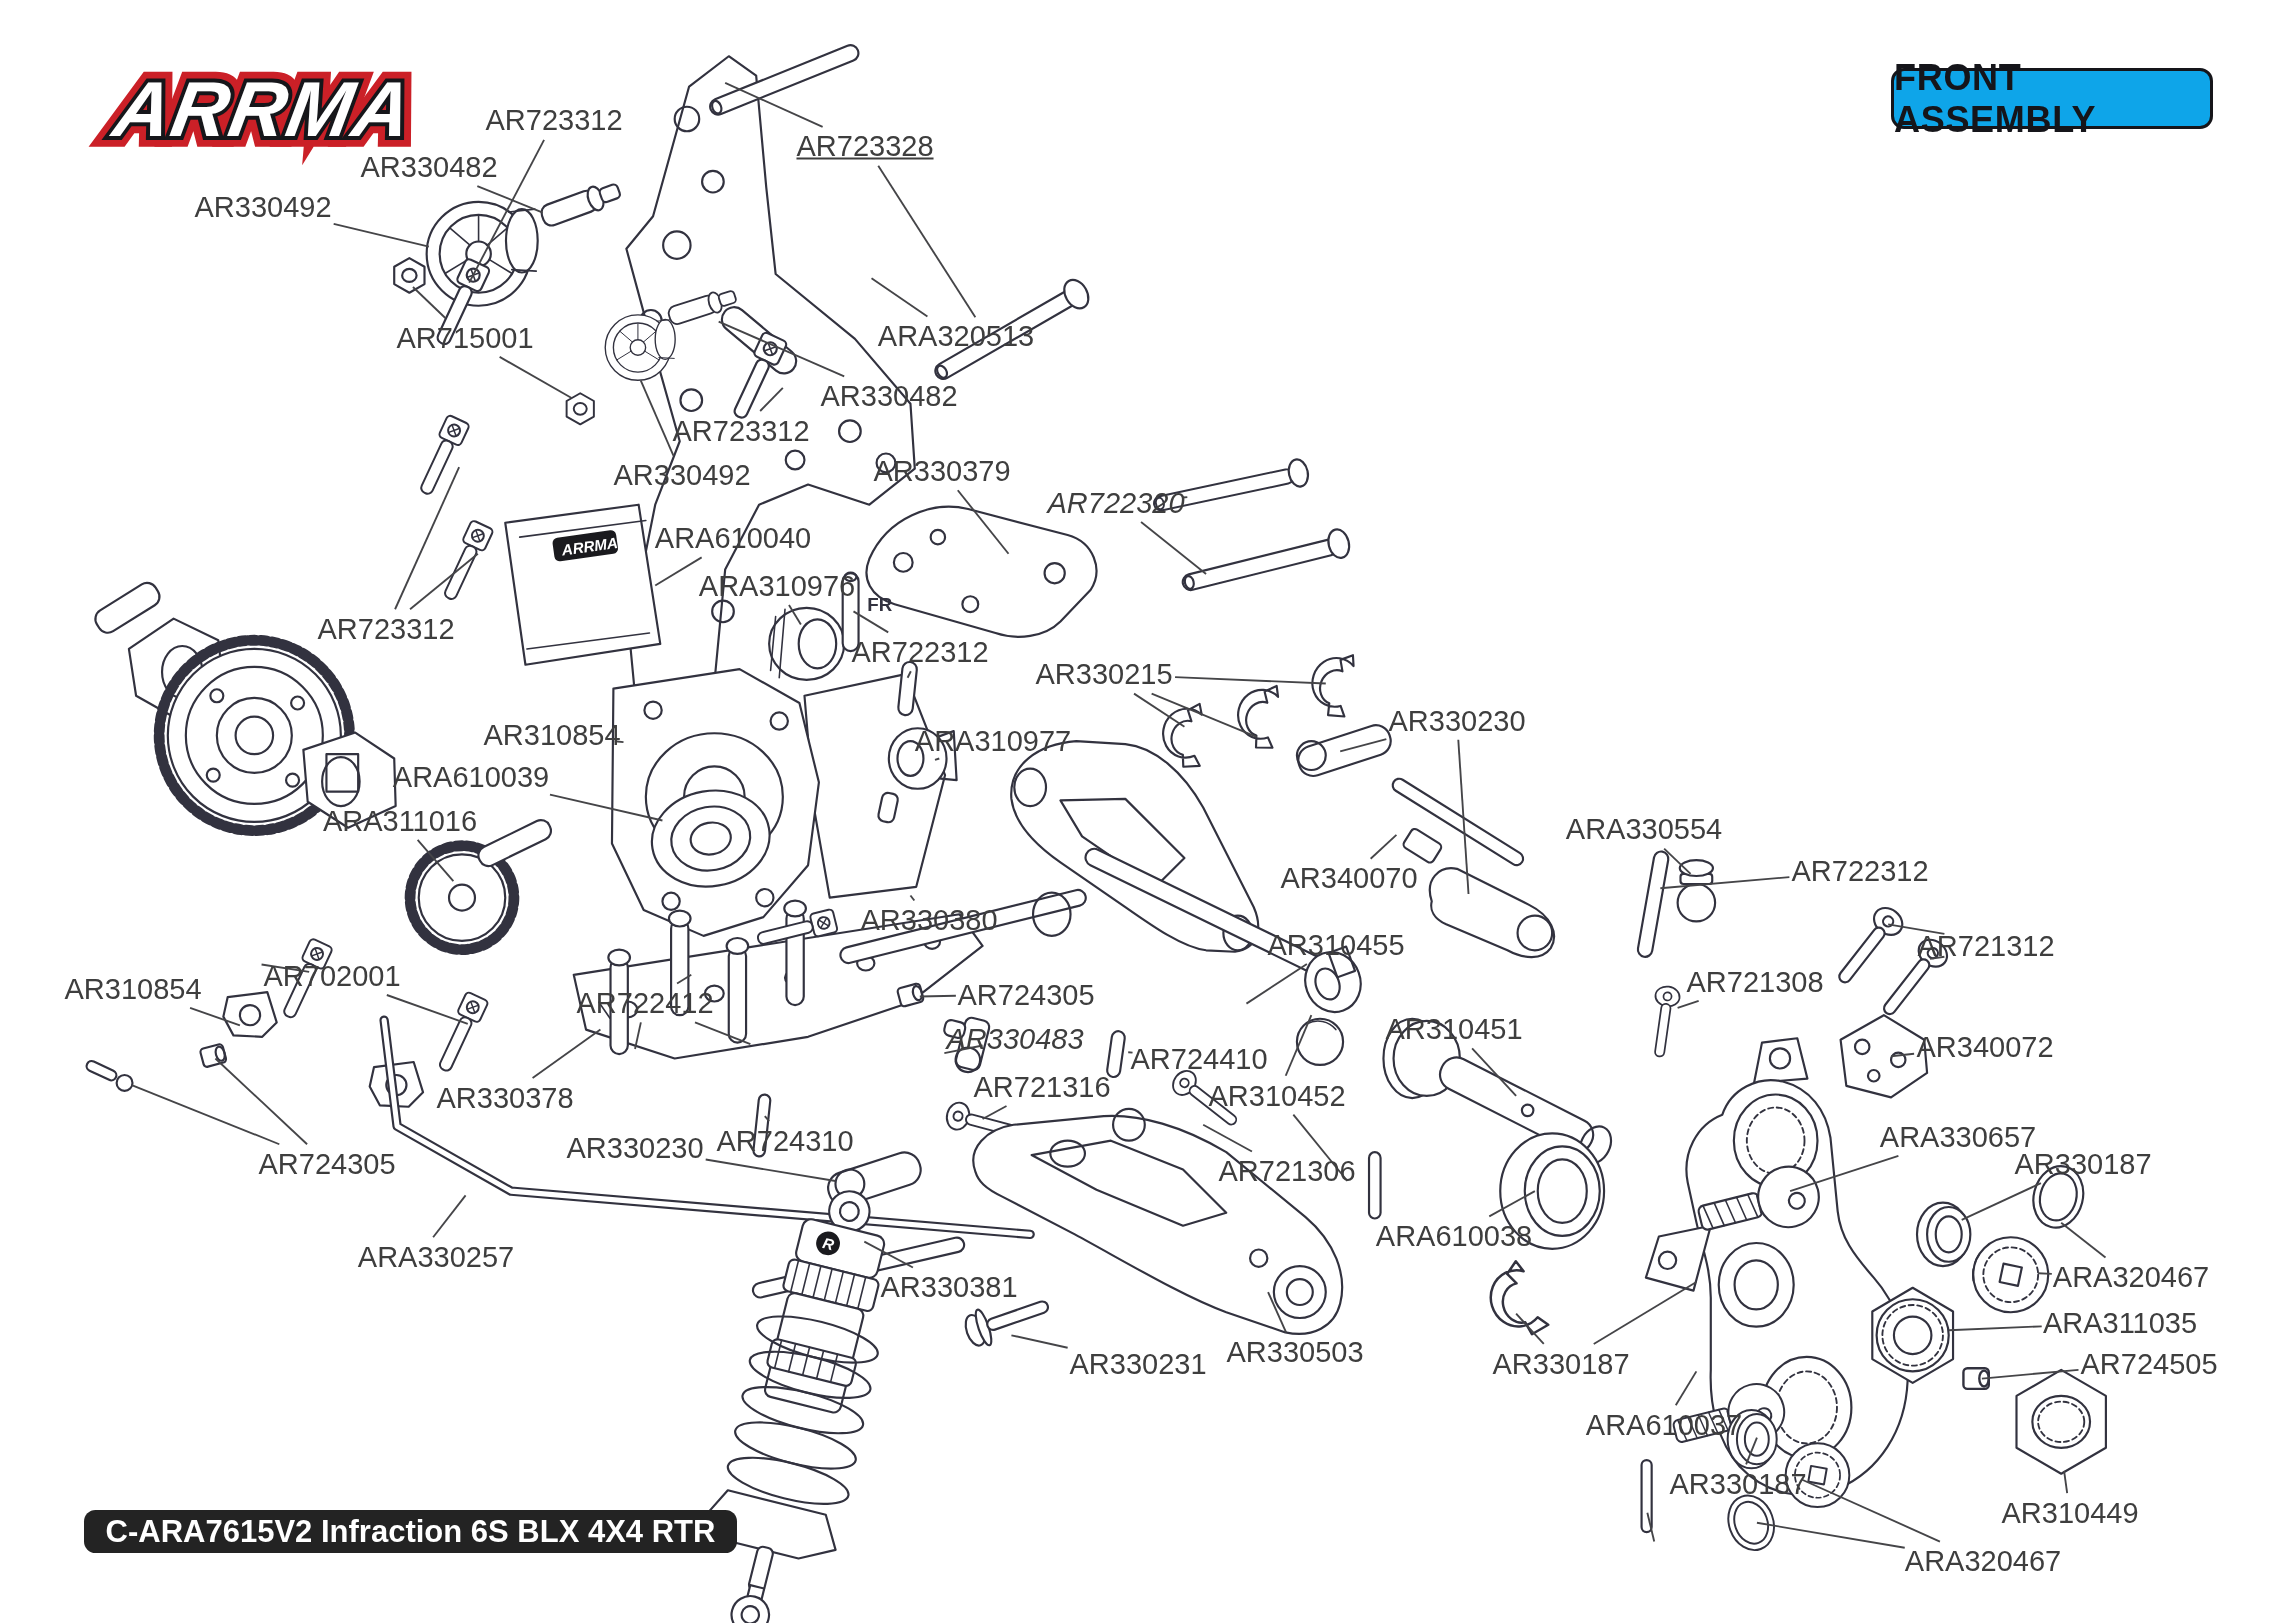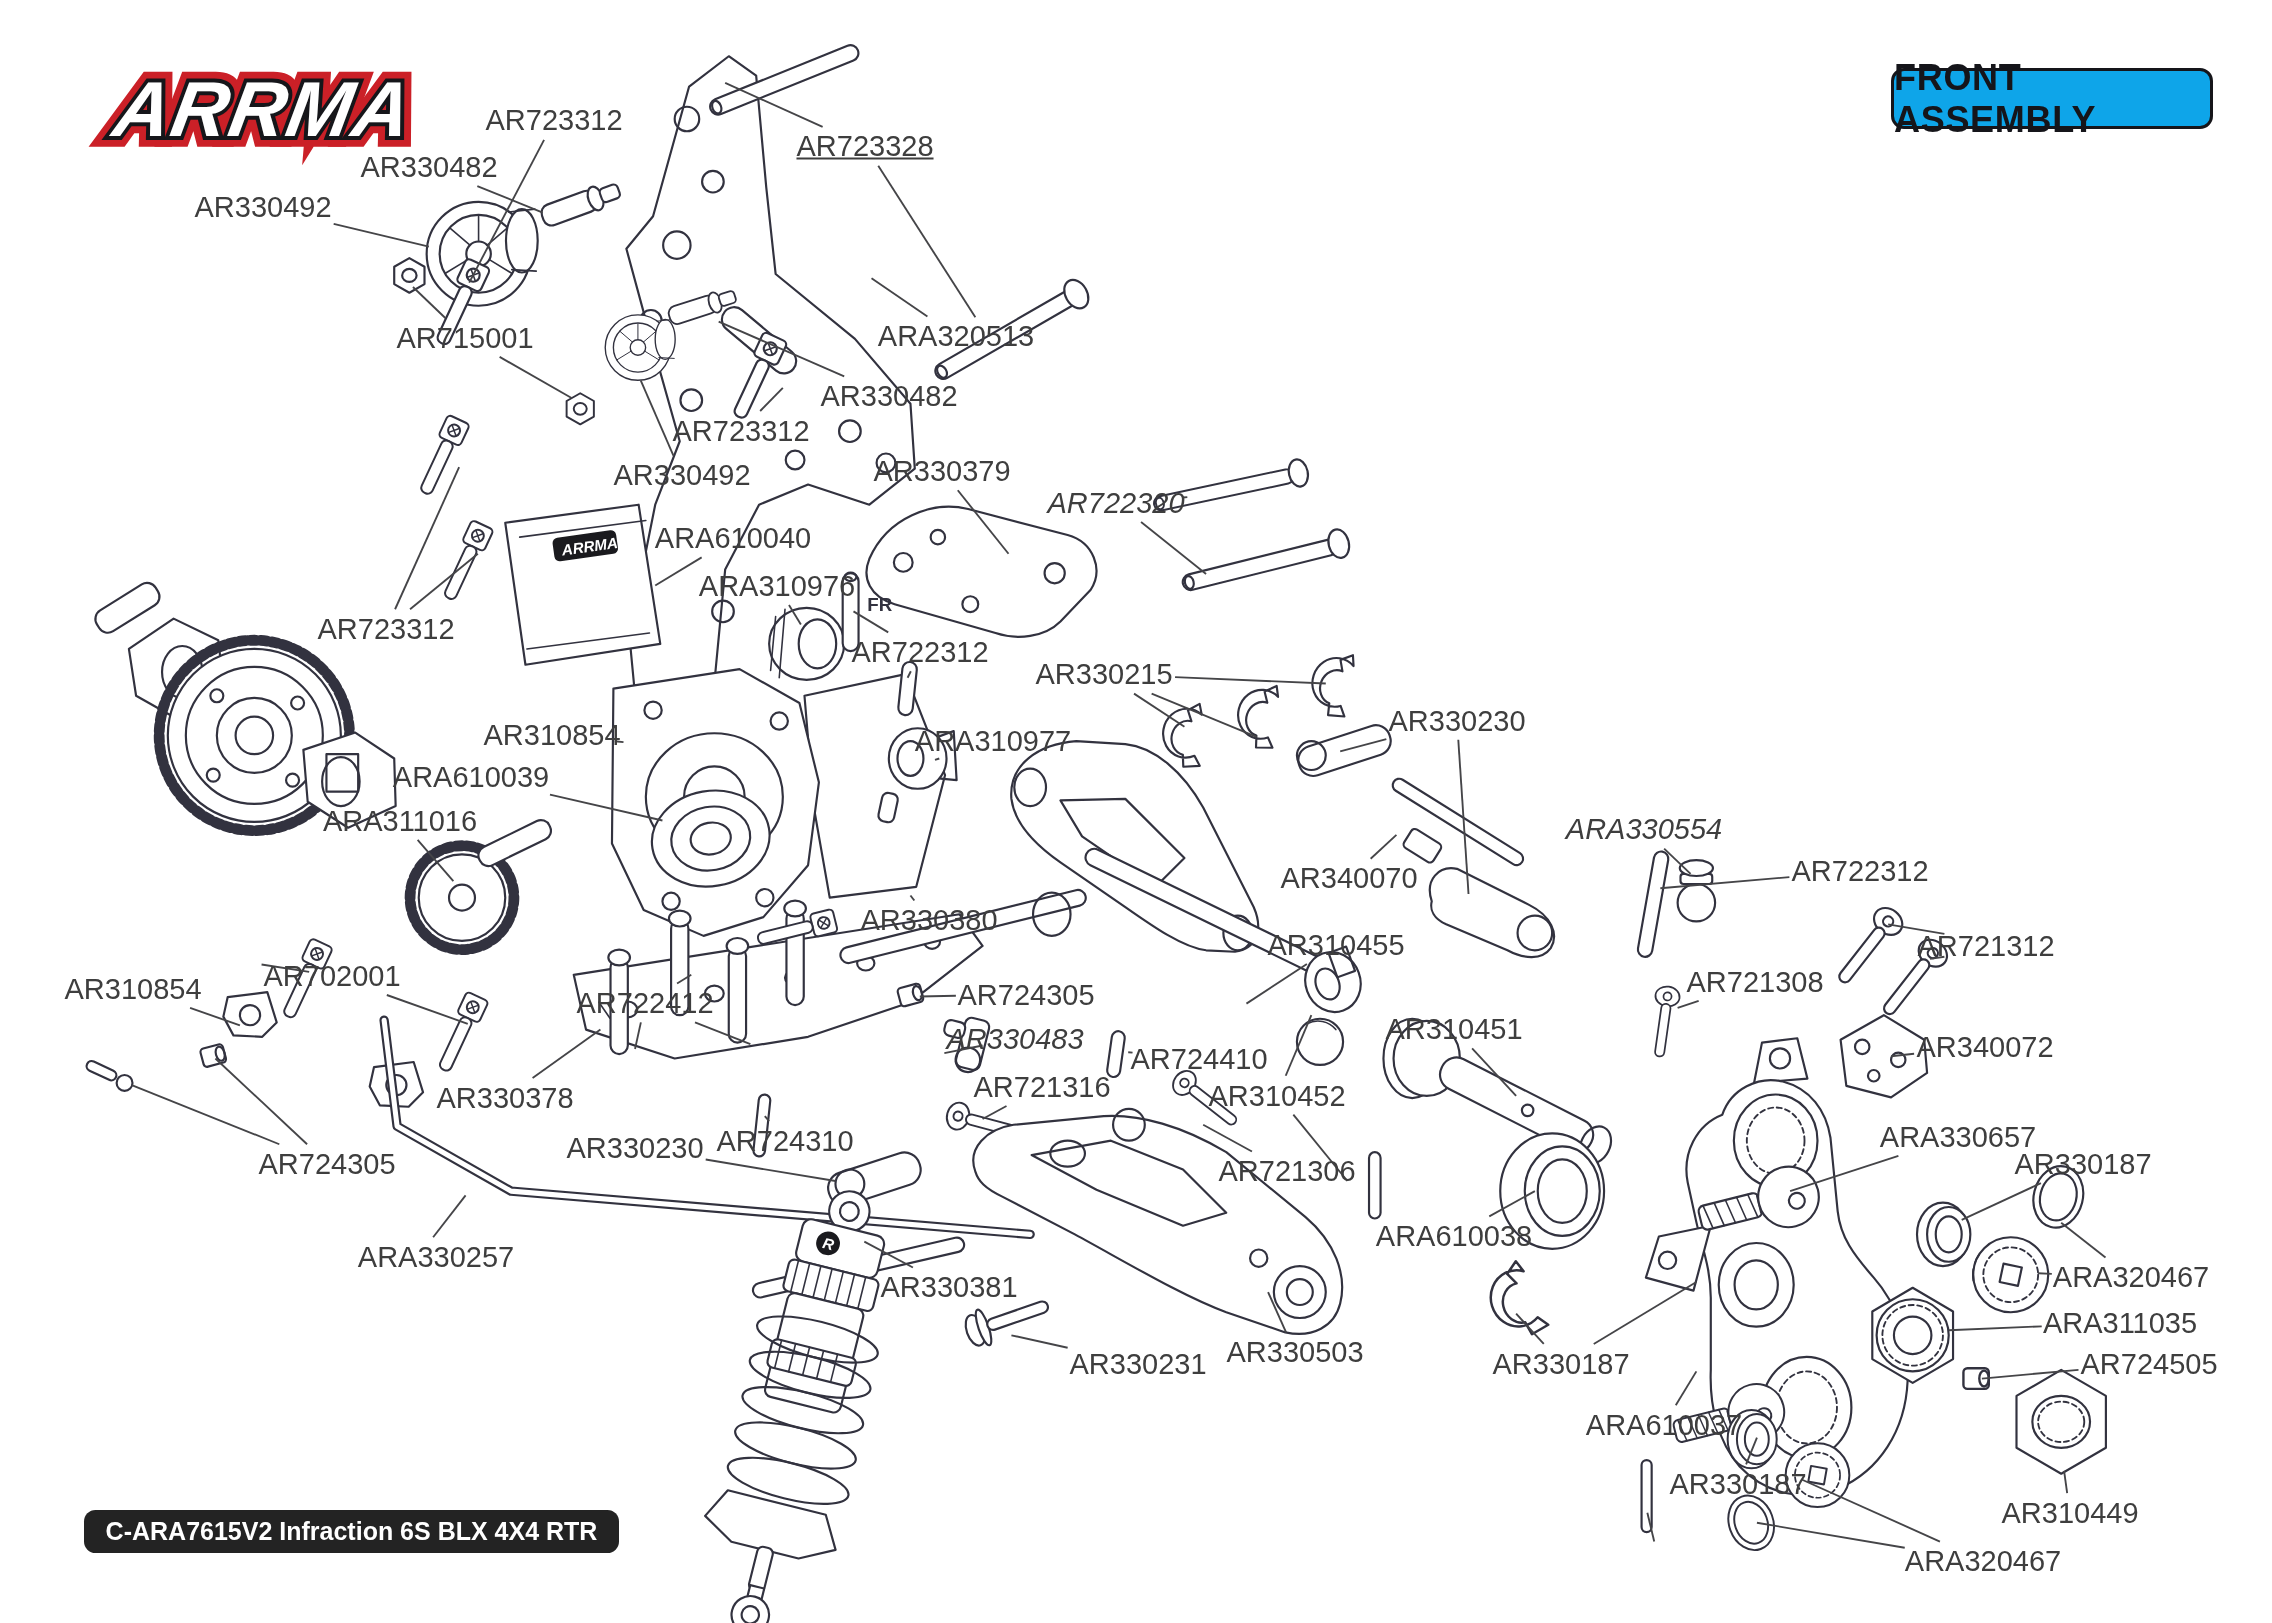--- a/index.html
+++ b/index.html
@@ -16,21 +16,21 @@
   .logo-stroke-blk{fill:#ffffff;stroke:#16161a;stroke-width:11px;paint-order:stroke;
       font-style:italic;font-weight:900;font-size:108px;letter-spacing:2px;
       font-family:"Liberation Sans",sans-serif;}
 
   .title-box{position:absolute;left:1891px;top:68px;width:316px;height:55px;
       border:3.6px solid #15151a;border-radius:13px;display:flex;align-items:center;justify-content:center;
       font-size:36px;font-weight:bold;color:#15151a;letter-spacing:0.7px;background:#0ea5e9;}
 
   .model-badge{position:absolute;left:84px;top:1510px;height:43px;padding:0 21.6px;
       background:#232323;border-radius:11.5px;display:flex;align-items:center;
-      color:#ffffff;font-size:25px;font-weight:bold;white-space:nowrap;}
+      color:#ffffff;font-size:31px;font-weight:bold;white-space:nowrap;}
 
   
   #art *{fill:#ffffff;stroke:#32323f;stroke-width:3;stroke-linejoin:round;stroke-linecap:round;}
   #art .nf{fill:none;}
   #art .teeth{fill:none;stroke-width:15;stroke-dasharray:9 6;}
   #art .thr{fill:none;stroke-dasharray:7 5;stroke-width:2.6;}
   #art .thin{stroke-width:2.2;}
   #art .dk{fill:#1a1a1e;stroke:#1a1a1e;}
   #art .mk{fill:#32323f;stroke:none;font:bold 26px "Liberation Sans",sans-serif;}
   #art .mkw{fill:#ffffff;stroke:none;font:italic bold 21px "Liberation Sans",sans-serif;}
@@ -502,21 +502,21 @@
       <div class="part-label" style="left: 733px; top: 538px;">ARA610040</div>
       <div class="part-label" style="left: 777px; top: 586px;">ARA310976</div>
       <div class="part-label" style="left: 920px; top: 652px;">AR722312</div>
       <div class="part-label" style="left: 1104px; top: 674px;">AR330215</div>
       <div class="part-label" style="left: 552px; top: 735px;">AR310854</div>
       <div class="part-label" style="left: 993px; top: 741px;">ARA310977</div>
       <div class="part-label" style="left: 471px; top: 777px;">ARA610039</div>
       <div class="part-label" style="left: 400px; top: 821px;">ARA311016</div>
       <div class="part-label" style="left: 1457px; top: 721px;">AR330230</div>
       <div class="part-label" style="left: 1349px; top: 878px;">AR340070</div>
-      <div class="part-label" style="left: 1644px; top: 829px; font-style: italic;">ARA330554</div>
+      <div class="part-label" style="left: 1644px; top: 829px;">ARA330554</div>
       <div class="part-label" style="left: 1860px; top: 871px;">AR722312</div>
       <div class="part-label" style="left: 1986px; top: 946px;">AR721312</div>
       <div class="part-label" style="left: 1755px; top: 982px;">AR721308</div>
       <div class="part-label" style="left: 1985px; top: 1047px;">AR340072</div>
       <div class="part-label" style="left: 133px; top: 989px;">AR310854</div>
       <div class="part-label" style="left: 332px; top: 976px;">AR702001</div>
       <div class="part-label" style="left: 327px; top: 1164px;">AR724305</div>
       <div class="part-label" style="left: 505px; top: 1098px;">AR330378</div>
       <div class="part-label" style="left: 436px; top: 1257px; text-align: center;">ARA330257</div>
       <div class="part-label" style="left: 645px; top: 1003px;">AR722412</div>

